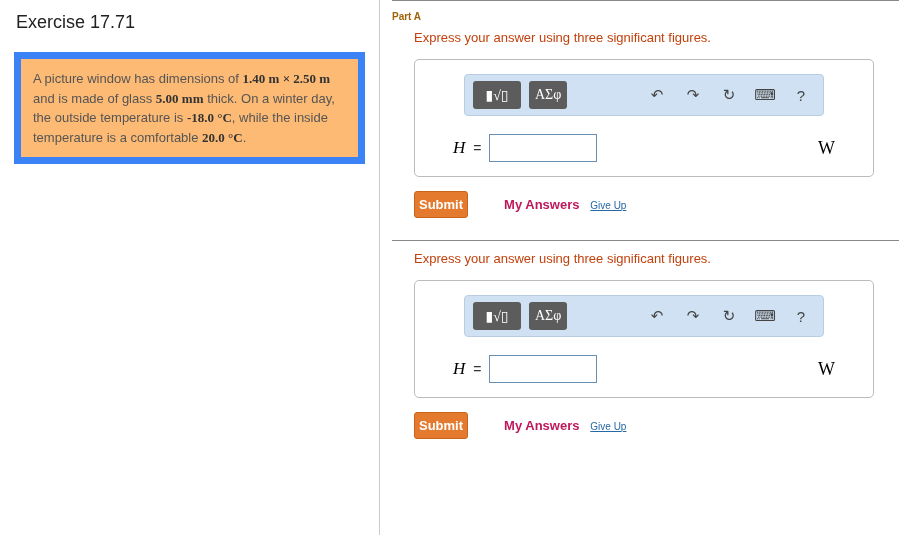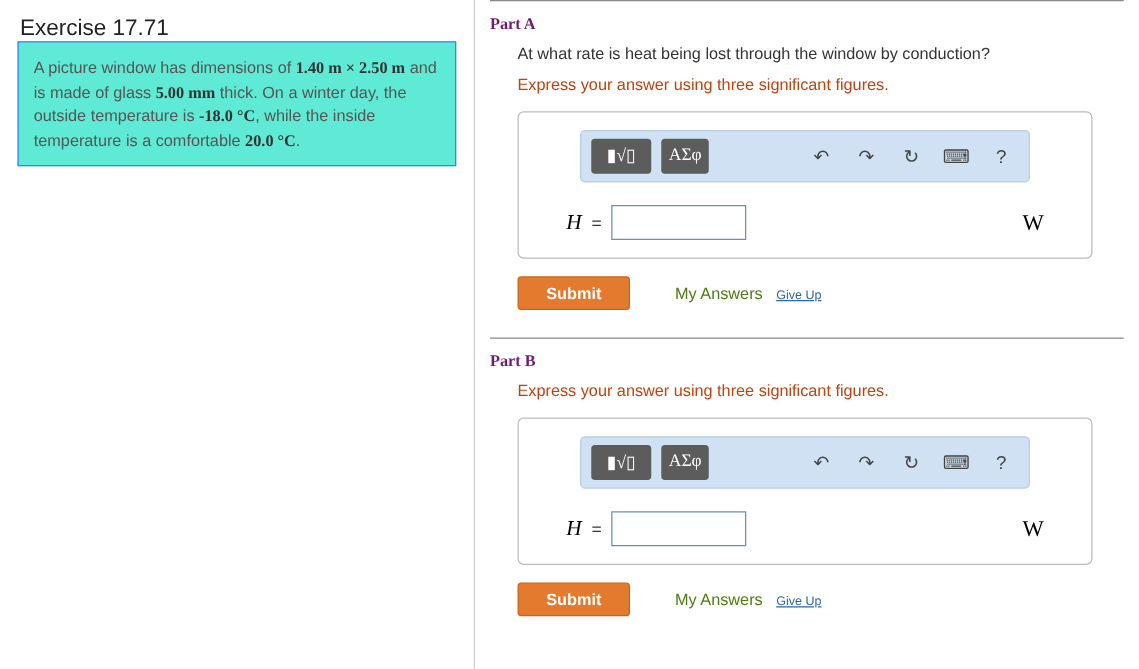--- a/index.html
+++ b/index.html
@@ -1,61 +1,60 @@
 <!DOCTYPE html>
 <html><head>
 <meta charset="utf-8">
 <style>
 * { box-sizing: border-box; margin: 0; padding: 0; }
 body { font-family: Arial, Helvetica, sans-serif; font-size: 13px; color: #333; background: #fff; }
 .page { display: flex; width: 911px; }
 .left { width: 380px; padding: 8px 14px 14px 14px; border-right: 1px solid #ccc; min-height: 535px; }
 .right { flex: 1; padding: 0 12px 12px 12px; }
-.ex-title { font-size: 18px; color: #222; margin: 4px 0 0 2px; font-weight: normal; }
-.problem-box { border: 1px solid #3b82f6; background: #5eead4; padding: 10px 12px; line-height: 1.5; color: #555; font-size: 13px; }
+.ex-title { font-size: 18px; color: #222; margin: 4px 0 19px 2px; font-weight: normal; }
+.problem-box { border: 7px solid #3b82f6; background: #fdba74; padding: 10px 12px; line-height: 1.5; color: #555; font-size: 13px; }
 .problem-box .b { font-family: Georgia, 'Times New Roman', serif; font-weight: bold; color: #333; }
 hr.rule { border: none; border-top: 1px solid #888; margin: 0 0 10px 0; }
 .part { margin-bottom: 22px; margin-top: 8px; }
-.part-title { font-weight: bold; font-size: 13px; color: #701a75; margin-bottom: 8px; font-family: Liberation Serif, serif; }
+.part-title { font-weight: bold; font-size: 10px; color: #a16207; margin-bottom: 8px; }
 .question { margin: 0 0 10px 22px; color: #333; }
 .instruct { margin: 0 0 14px 22px; font-weight: normal; color: #c2410c; }
 .answerbox { margin-left: 22px; border: 1px solid #bbb; border-radius: 5px; padding: 14px 18px 14px 18px; width: 460px; background: #fff; }
 .toolbar { background: #cfe1f2; border: 1px solid #b8cde2; border-radius: 4px; padding: 6px 8px; display: flex; align-items: center; gap: 8px; width: 360px; margin: 0 auto 18px auto; }
 .tb-btn { display: inline-flex; align-items: center; justify-content: center; height: 28px; min-width: 28px; cursor: pointer; color: #444; font-size: 15px; }
 .tb-dark { background: #5c5c5c; color: #fff; border-radius: 3px; padding: 0 6px; font-family: 'Times New Roman', serif; font-size: 14px; }
 .tb-dark.first { min-width: 48px; }
 .eq-row { display: flex; align-items: center; justify-content: space-between; padding: 0 20px 0 20px; }
 .eq-left { display: flex; align-items: center; gap: 8px; }
 .var { font-style: italic; font-family: 'Times New Roman', serif; font-size: 17px; color: #000; }
 .eq { font-family: Arial; font-size: 14px; }
 .ans-input { width: 108px; height: 28px; border: 1px solid #6a8fb5; background: #fff; padding: 2px 4px; font-size: 13px; }
 .unit { font-family: 'Times New Roman', serif; font-size: 18px; color: #000; }
 .submit-row { margin: 14px 0 0 22px; display: flex; align-items: center; gap: 36px; }
-.submit-btn { background: #e47a2e; color: #fff; border: 1px solid #c9641a; border-radius: 3px; padding: 5px 22px; font-weight: bold; font-size: 13px; cursor: pointer; }
-.my-ans { color: #4d7c0f; font-weight: normal; font-size: 13px; }
+.submit-btn { background: #e47a2e; color: #fff; border: 1px solid #c9641a; border-radius: 3px; padding: 5px 4px; font-weight: bold; font-size: 13px; cursor: pointer; }
+.my-ans { color: #be185d; font-weight: bold; font-size: 13px; }
 .giveup { color: #2668a5; text-decoration: underline; font-size: 10px; cursor: pointer; }
 .tb-spacer { flex: 1; }
 </style>
 </head>
 <body>
 
 <div class="page">
   <div class="left">
     <div class="ex-title">Exercise 17.71</div>
     <div class="problem-box">
       <span>A picture window has dimensions of </span><span class="b">1.40 m × 2.50 m</span><span> and is made of glass </span><span class="b">5.00 mm</span><span> thick. On a winter day, the outside temperature is </span><span class="b">-18.0 °C</span><span>, while the inside temperature is a comfortable </span><span class="b">20.0 °C</span><span>.</span>
     </div>
   </div>
 
   <div class="right">
     <hr class="rule">
 
     <div class="part">
       <div class="part-title">Part A</div>
-      <div class="question">At what rate is heat being lost through the window by conduction?</div>
       <div class="instruct">Express your answer using three significant figures.</div>
 
       <div class="answerbox">
         <div class="toolbar">
           <span class="tb-btn tb-dark first">▮√▯</span>
           <span class="tb-btn tb-dark">ΑΣφ</span>
           <span class="tb-spacer"></span>
           <span class="tb-btn">↶</span>
           <span class="tb-btn">↷</span>
           <span class="tb-btn">↻</span>
@@ -78,21 +77,20 @@
           <span class="my-ans">My Answers</span>
           &nbsp;
           <span class="giveup">Give Up</span>
         </div>
       </div>
     </div>
 
     <hr class="rule">
 
     <div class="part">
-      <div class="part-title">Part B</div>
       <div class="instruct">Express your answer using three significant figures.</div>
 
       <div class="answerbox">
         <div class="toolbar">
           <span class="tb-btn tb-dark first">▮√▯</span>
           <span class="tb-btn tb-dark">ΑΣφ</span>
           <span class="tb-spacer"></span>
           <span class="tb-btn">↶</span>
           <span class="tb-btn">↷</span>
           <span class="tb-btn">↻</span>

